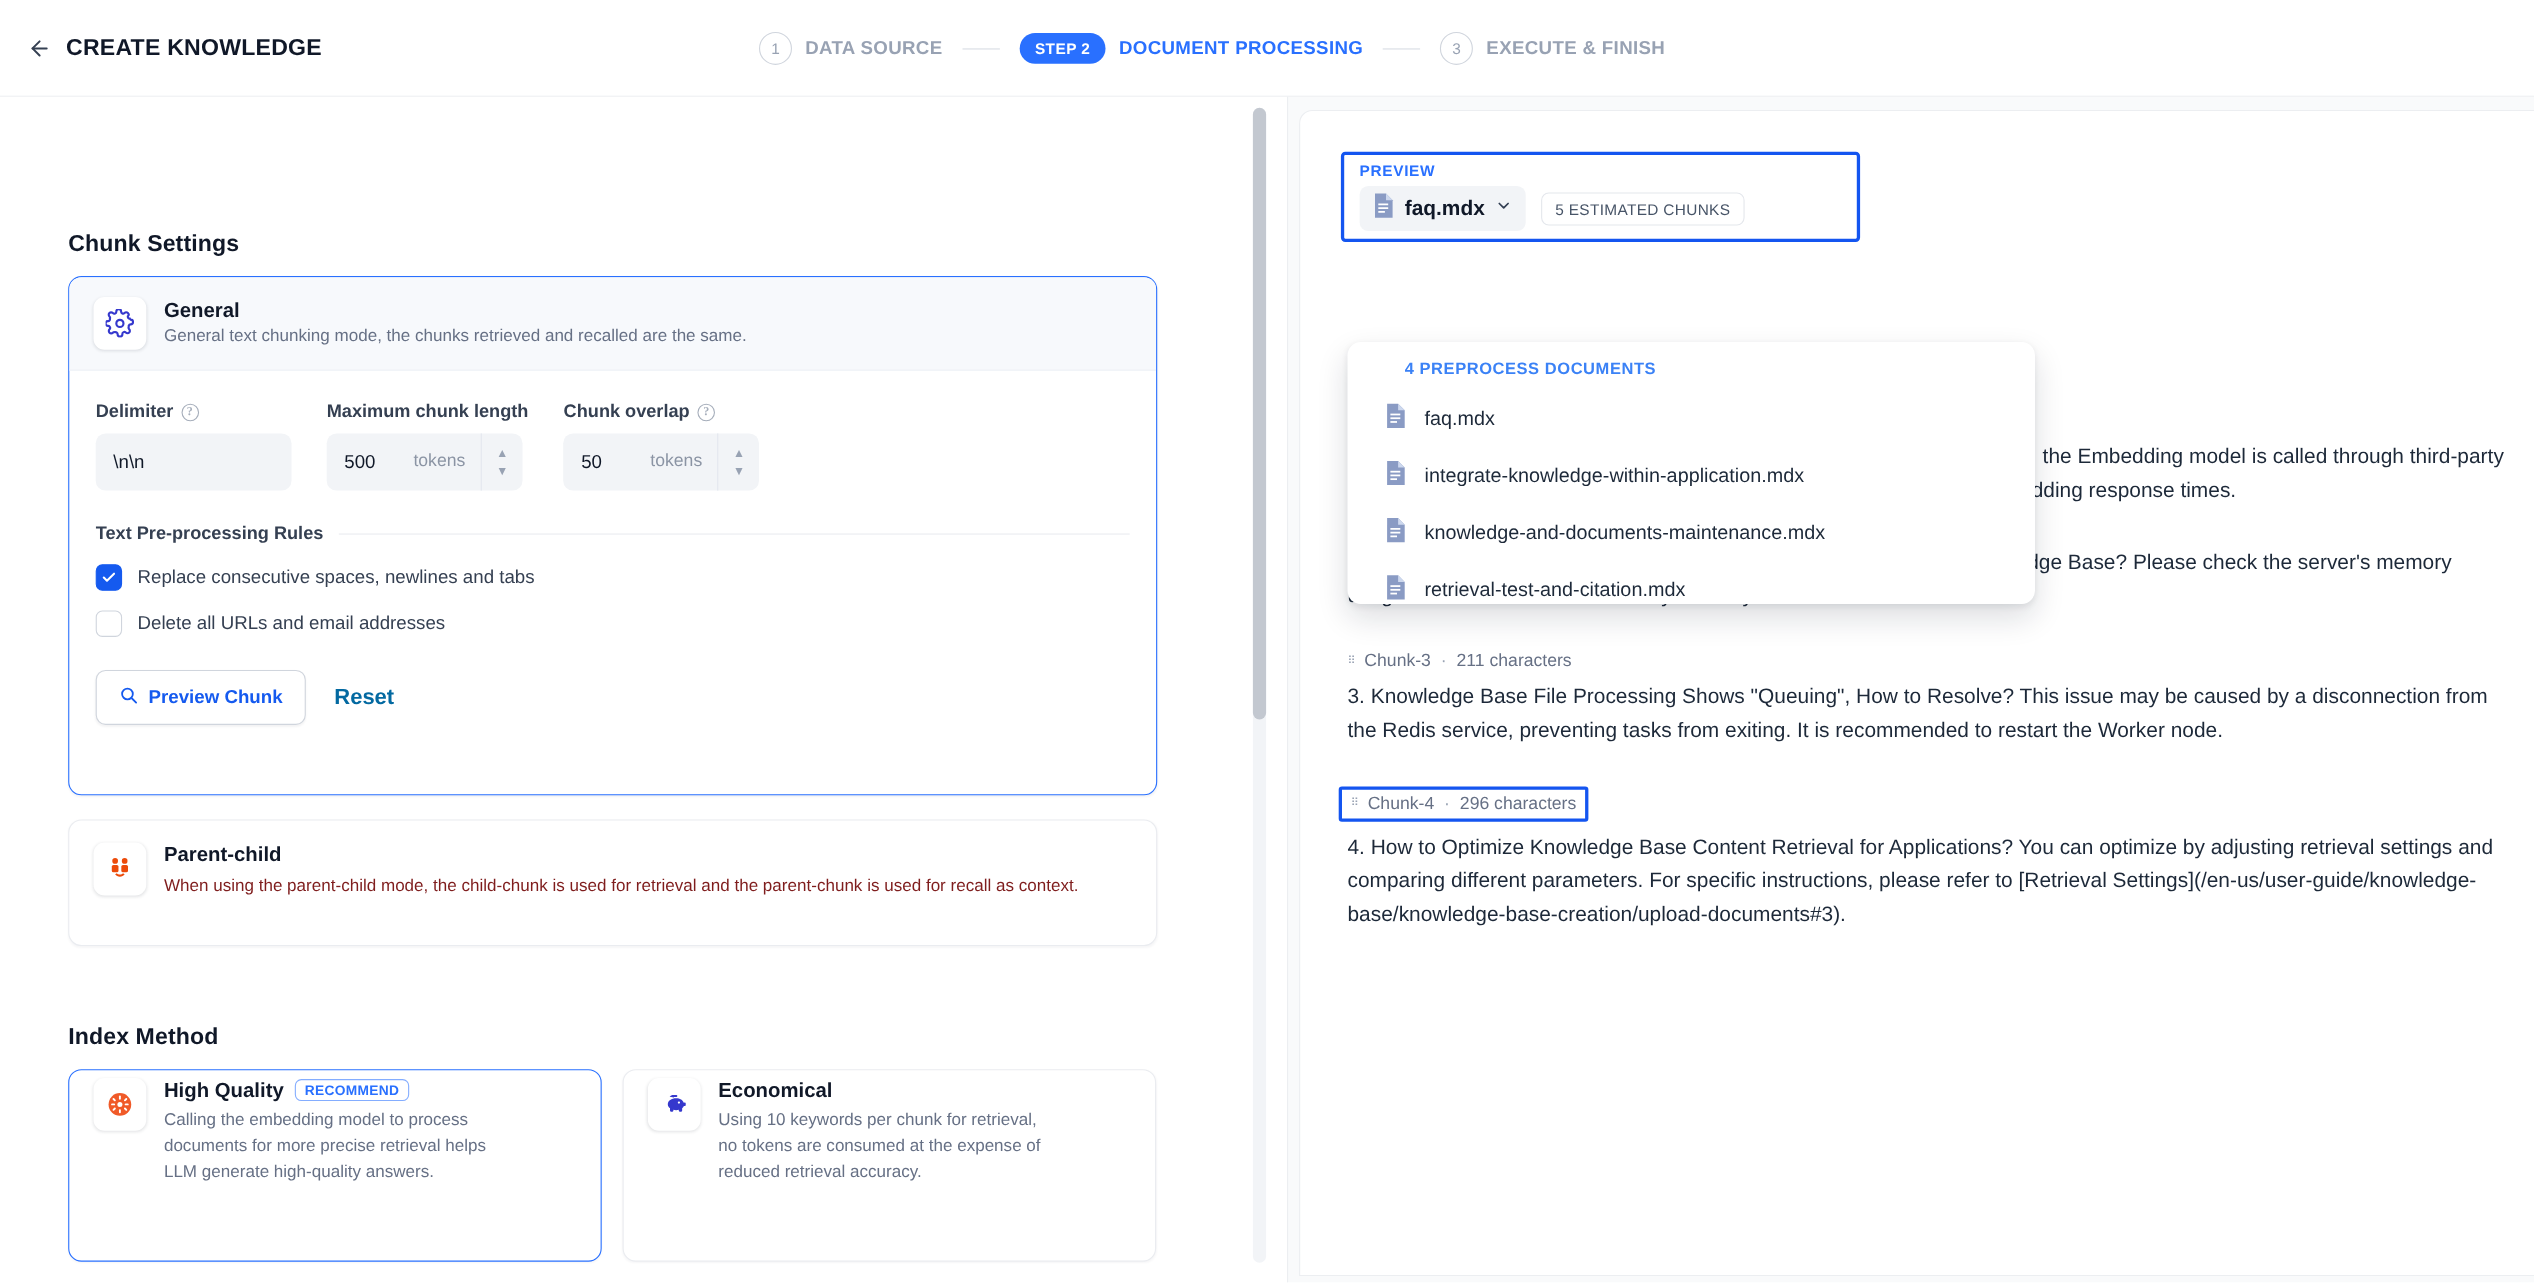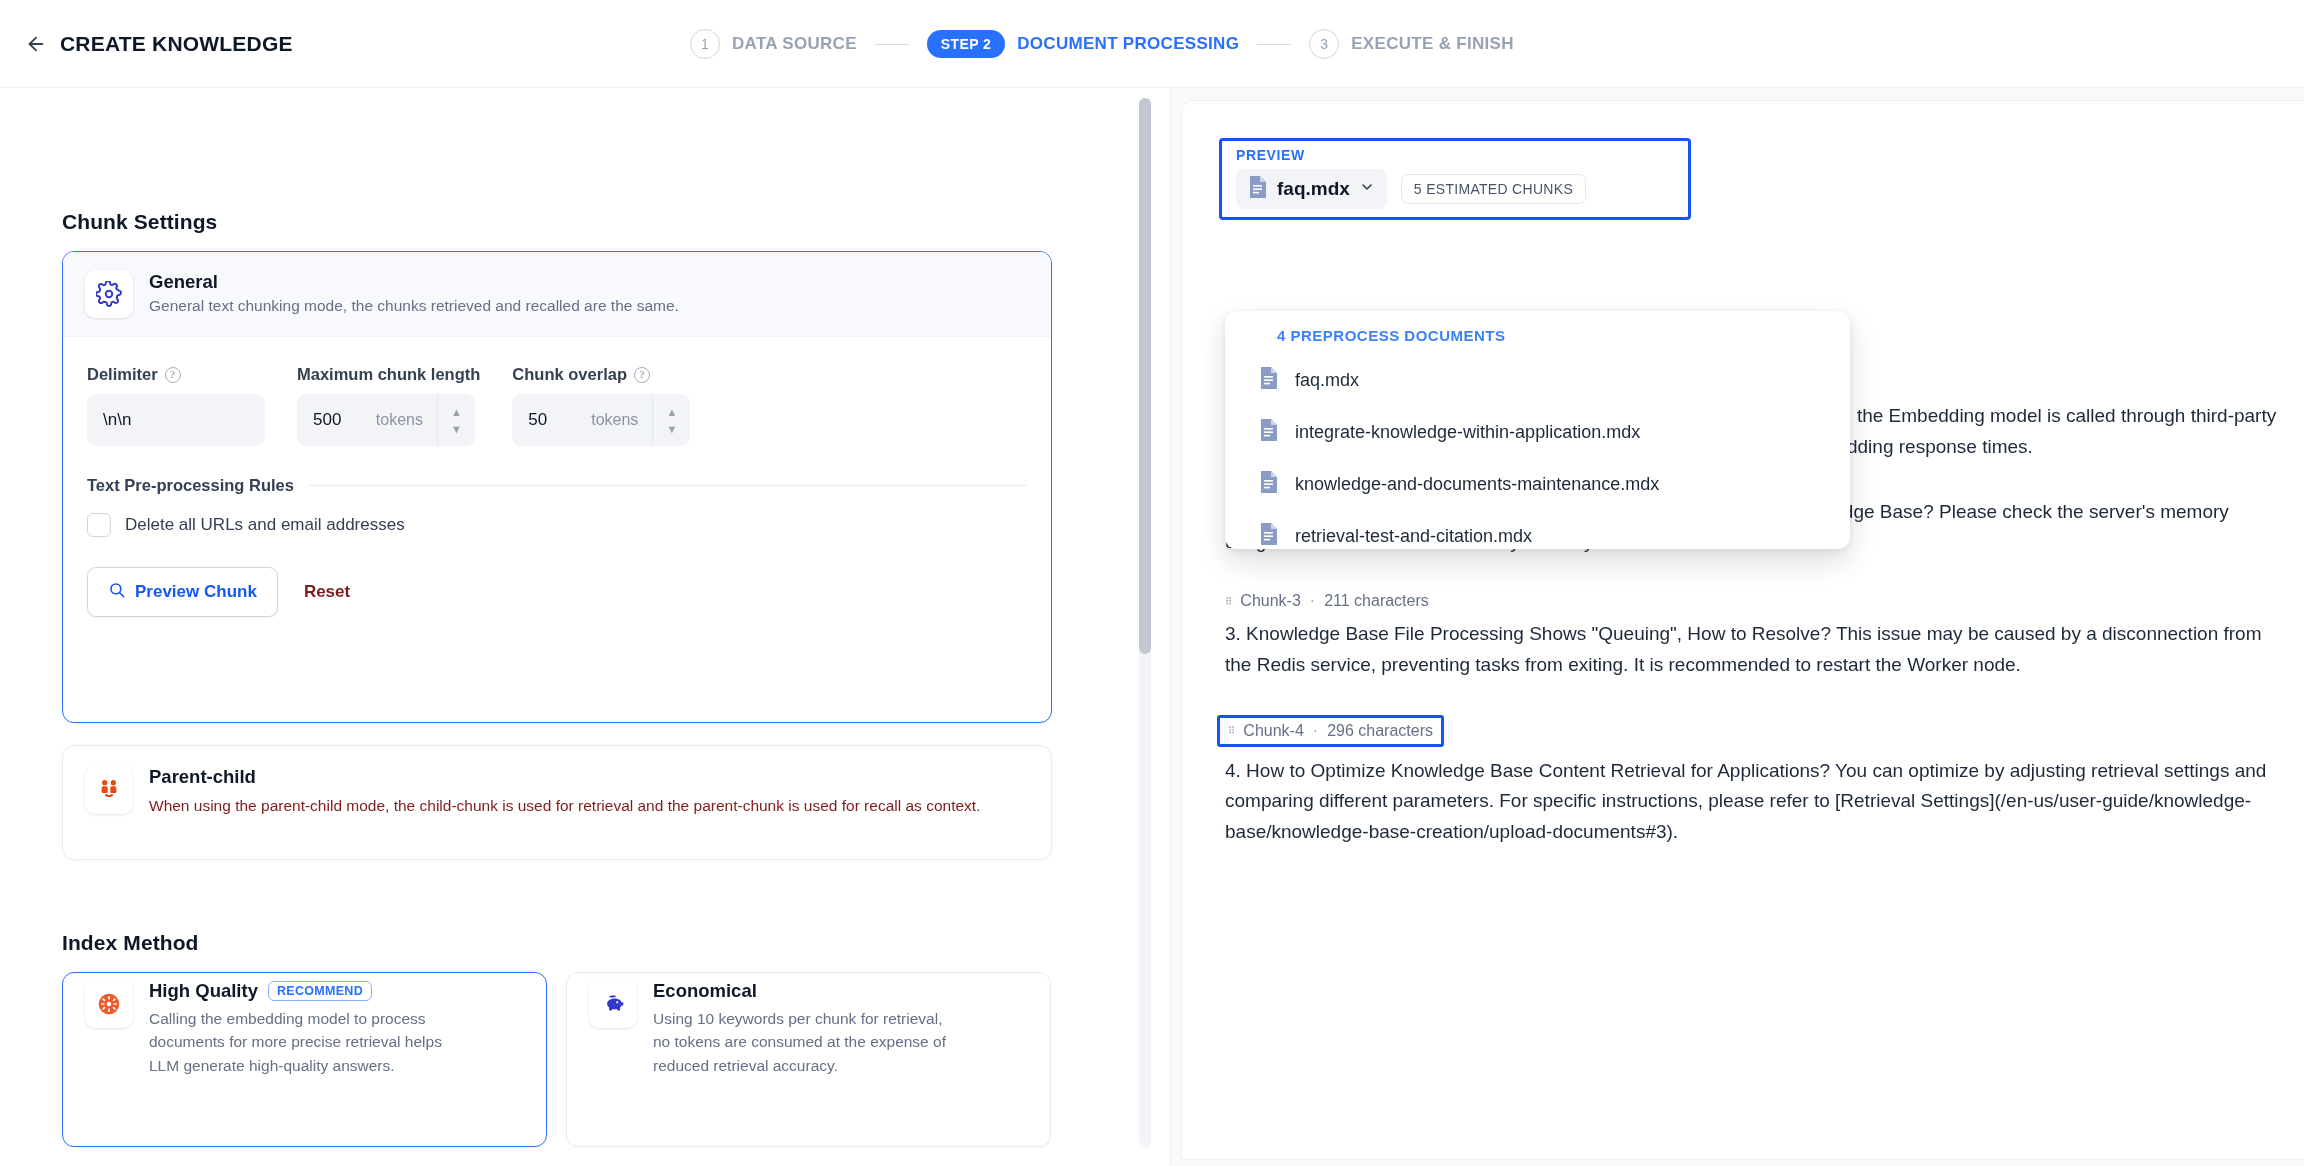--- a/index.html
+++ b/index.html
@@ -144,21 +144,21 @@
 
   .btn-row { display:flex; align-items:center; gap:8px; margin:30px 0 0 24px; }
   .btn-preview {
     height:50px; padding:0 20px; border:1px solid #d0d5dd; border-radius:9px;
     background:#fff; display:flex; align-items:center; gap:9px;
     color:#155aef; font-size:17px; font-weight:600; cursor:pointer;
     box-shadow:0 1px 2px rgba(16,24,40,.05);
   }
   .btn-reset {
     height:50px; padding:0 18px; background:transparent; border:none;
-    color:#7f1d1d; font-size:17px; font-weight:600; cursor:pointer;
+    color:#0369a1; font-size:20px; font-weight:600; cursor:pointer;
     display:flex; align-items:center;
   }
 
   .pc-card {
     position:absolute; left:62px; top:657px; width:990px; height:115px;
     border:1px solid #eaecf0; border-radius:12px; background:#fff;
     display:flex; align-items:flex-start; padding:20px 22px; gap:16px;
     box-shadow:0 1px 2px rgba(16,24,40,.04); cursor:pointer;
   }
   .pc-title { font-size:18.5px; font-weight:700; color:#101828; }
@@ -322,20 +322,28 @@
             </span>
           </div>
         </div>
       </div>
 
       <div class="rules-head">
         <div class="rules-title">Text Pre-processing Rules</div>
         <div class="rules-line"></div>
       </div>
 
+      <div class="chk-row">
+        <div class="chkbox on">
+          <svg width="14" height="14" viewBox="0 0 24 24" fill="none" stroke="#fff" stroke-width="3.2" stroke-linecap="round" stroke-linejoin="round">
+              <path d="M20 6L9 17l-5-5"></path>
+            </svg>
+        </div>
+        <div class="chk-label">Replace consecutive spaces, newlines and tabs</div>
+      </div>
 
       <div class="chk-row">
         <div class="chkbox"></div>
         <div class="chk-label">Delete all URLs and email addresses</div>
       </div>
 
       <div class="btn-row">
         <div class="btn-preview">
           <span>
             <svg width="18" height="18" viewBox="0 0 24 24" fill="none" stroke="#155aef" stroke-width="2.2" stroke-linecap="round">

